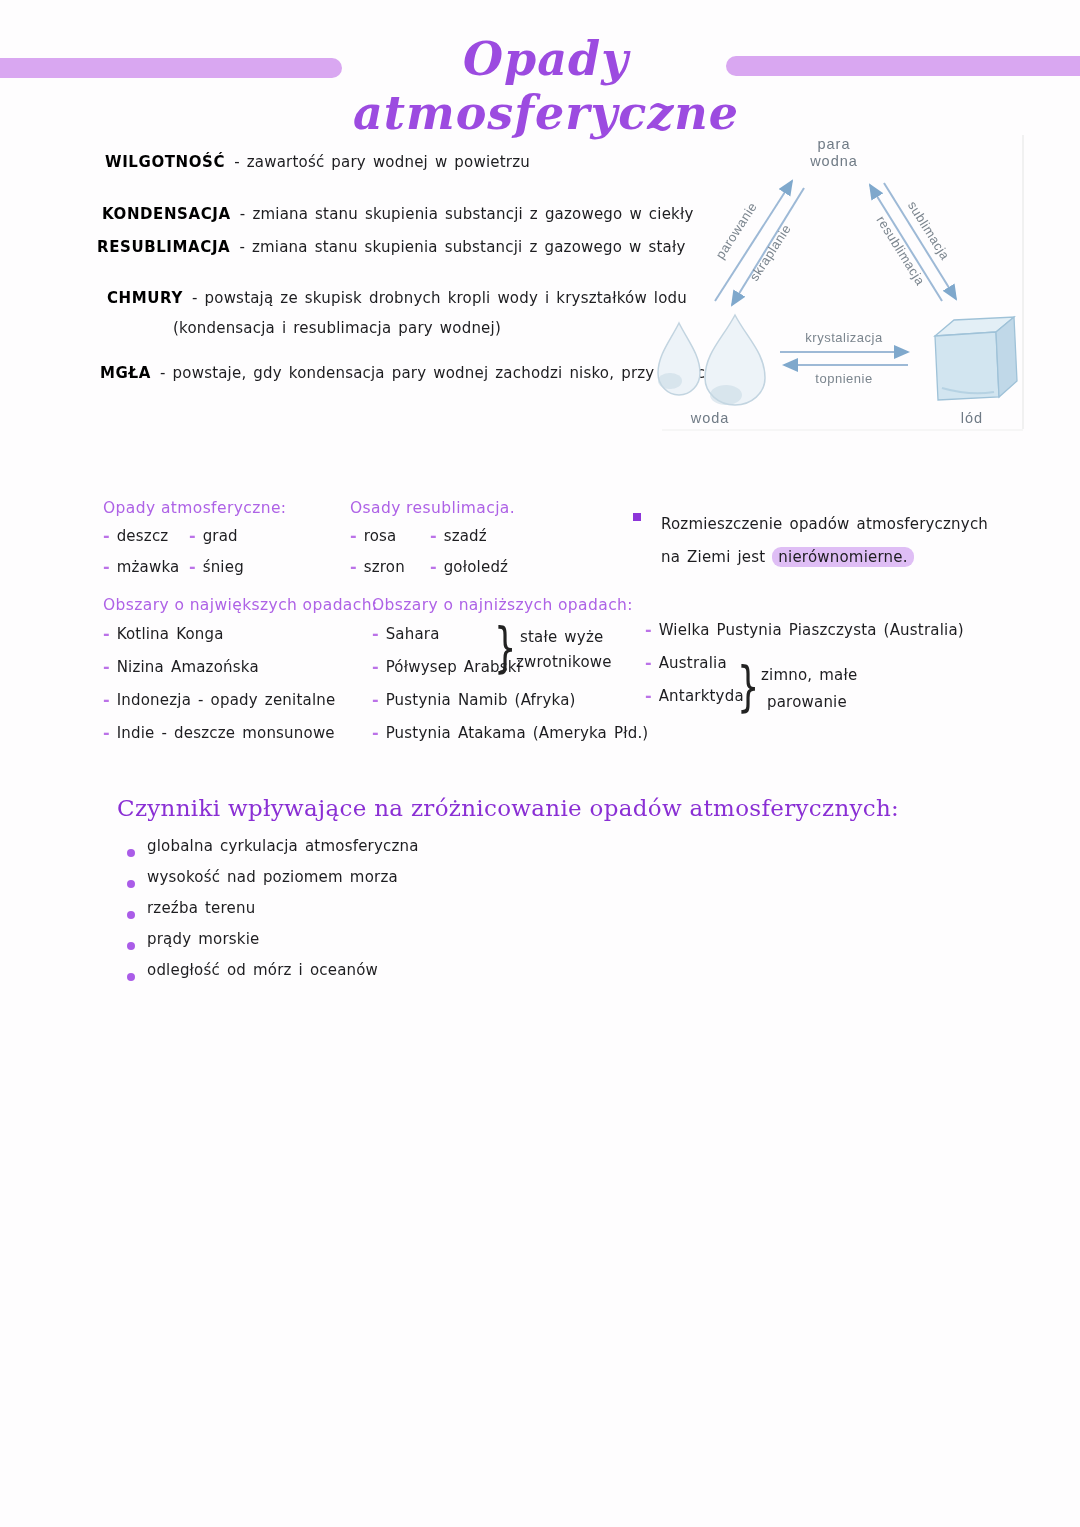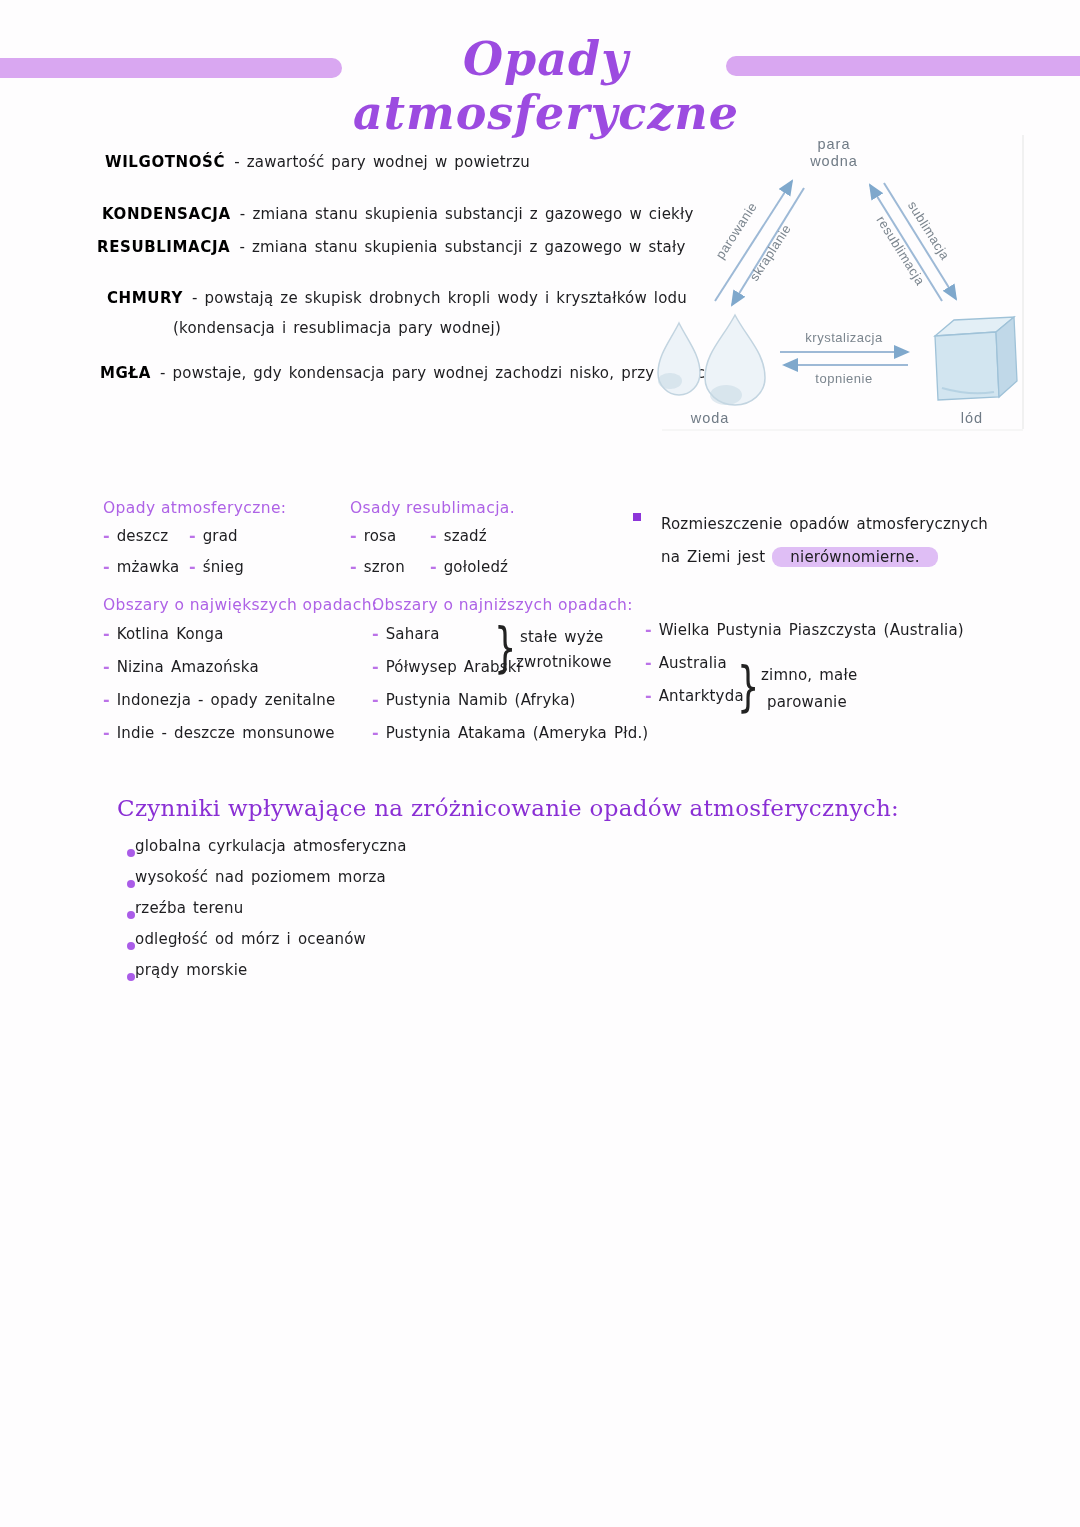--- a/index.html
+++ b/index.html
@@ -21,34 +21,34 @@
   .item{display:flex;align-items:baseline;}
   
   .minilist{position:absolute;margin-top:48px;}
   .minilist .grid{display:grid;grid-auto-rows:31px;margin-top:9px;}
   .g-opady{grid-template-columns:86px auto;}
   .g-osady{grid-template-columns:80px auto;}
   
   .note{position:absolute;left:633px;top:508px;display:flex;gap:20px;}
   .sq-bullet{width:8px;height:8px;background:#8d35d9;margin-top:5px;flex:none;}
   .note .l{line-height:33px;white-space:nowrap;}
-  .hl{background:#dfbef5;border-radius:9px;padding:1px 18px;}
+  .hl{background:#dfbef5;border-radius:9px;padding:1px 6px;}
   
   .col{position:absolute;white-space:nowrap;}
   .col .rows{margin-top:10px;}
   .col .item{height:33px;}
   .brace{position:absolute;font-family:"DejaVu Sans",sans-serif;font-size:54px;font-weight:400;
         color:#222;transform:scaleX(.65);transform-origin:left center;line-height:1;}
   .bnote{position:absolute;white-space:nowrap;}
   
   .factors{position:absolute;left:117px;top:795px;}
   .factors h2{margin:0;font-family:"DejaVu Serif",serif;font-weight:500;font-size:23px;
         color:#8a2fd4;letter-spacing:.3px;}
   .factors ul{list-style:none;margin:16px 0 0 10px;padding:0;}
-  .factors li{display:flex;align-items:baseline;height:31px;}
+  .factors li{display:flex;align-items:baseline;gap:12px;height:31px;}
   .dot{width:8px;height:8px;border-radius:50%;background:#aa5ce8;flex:none;align-self:center;}
   
   .diagram{position:absolute;left:652px;top:133px;}
   .dlabel{font-family:"Liberation Sans","DejaVu Sans",sans-serif;font-size:13px;fill:#7b858e;letter-spacing:.5px;}
   .dnode{font-family:"Liberation Sans","DejaVu Sans",sans-serif;font-size:14.5px;fill:#6f7a85;letter-spacing:1px;}
 </style>
 </head>
 <body>
 
 <div class="page">
@@ -258,22 +258,22 @@
       <li>
           <span class="dot"></span>
           <span class="hw">wysokość nad poziomem morza</span>
         </li>
       <li>
           <span class="dot"></span>
           <span class="hw">rzeźba terenu</span>
         </li>
       <li>
           <span class="dot"></span>
+          <span class="hw">prądy morskie</span>
+        </li>
+      <li>
+          <span class="dot"></span>
           <span class="hw">odległość od mórz i oceanów</span>
         </li>
-      <li>
-          <span class="dot"></span>
-          <span class="hw">prądy morskie</span>
-        </li>
     </ul>
   </div>
 
 </div>
 
 </body></html>

